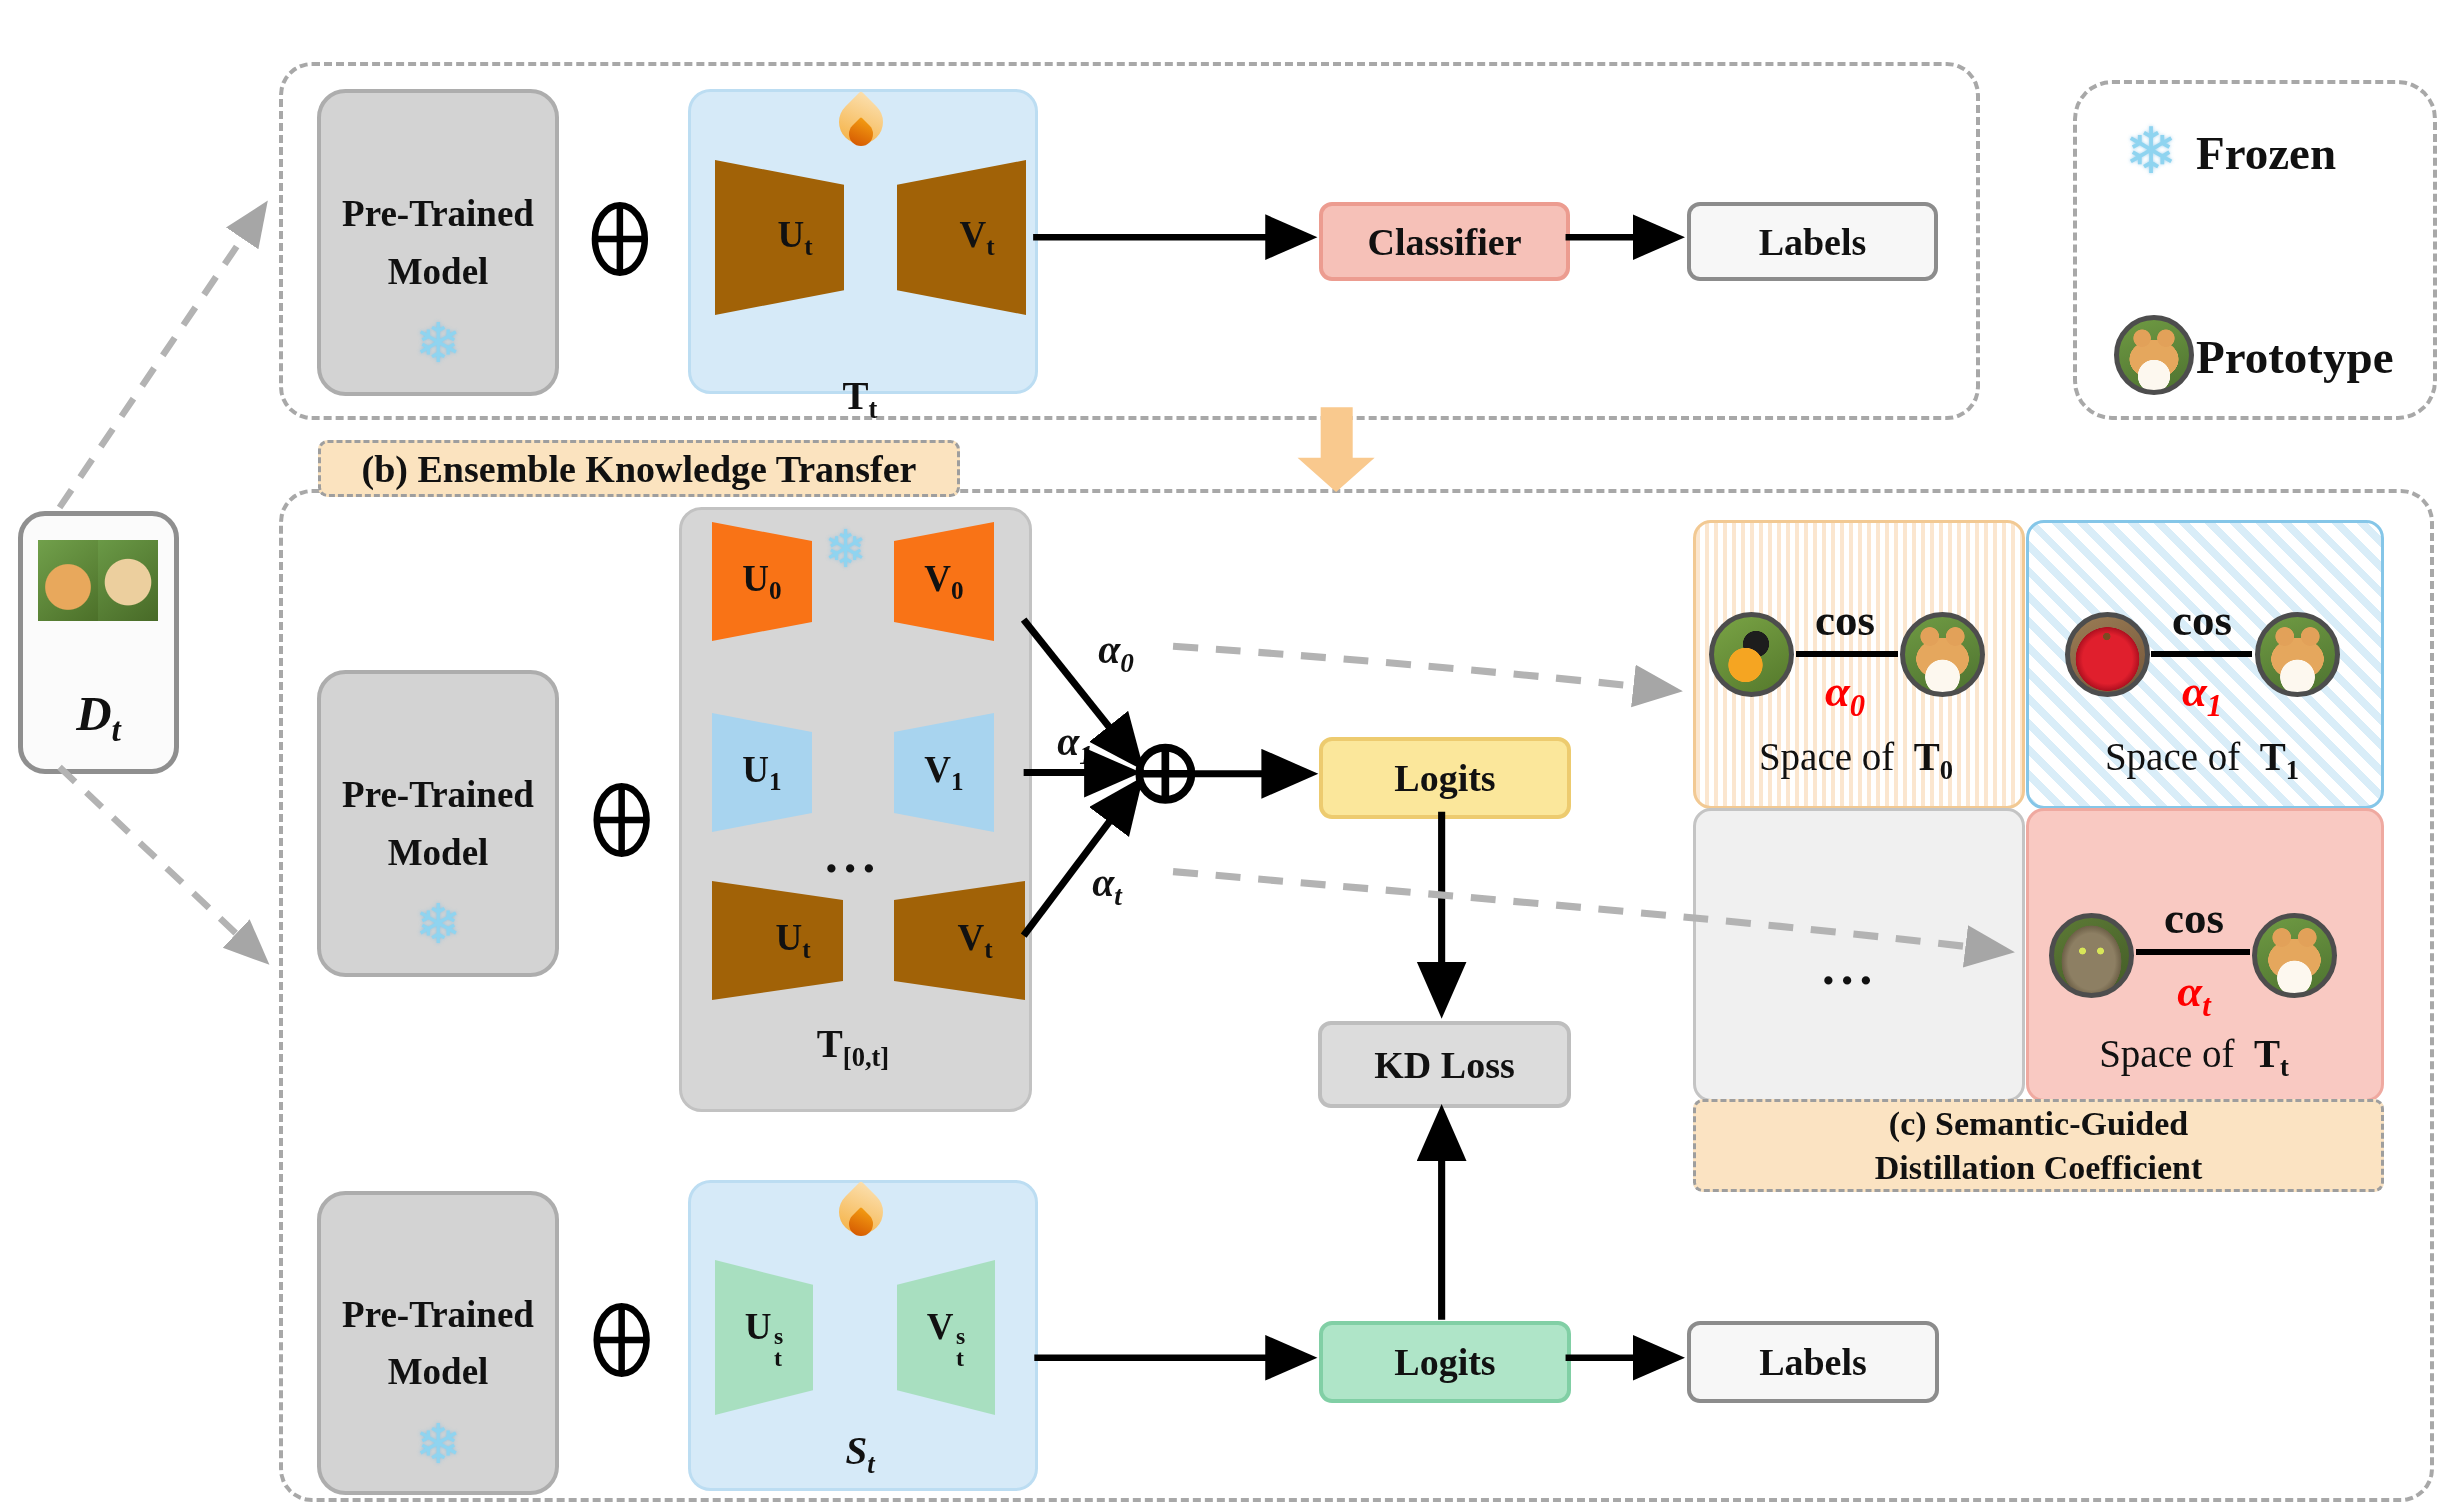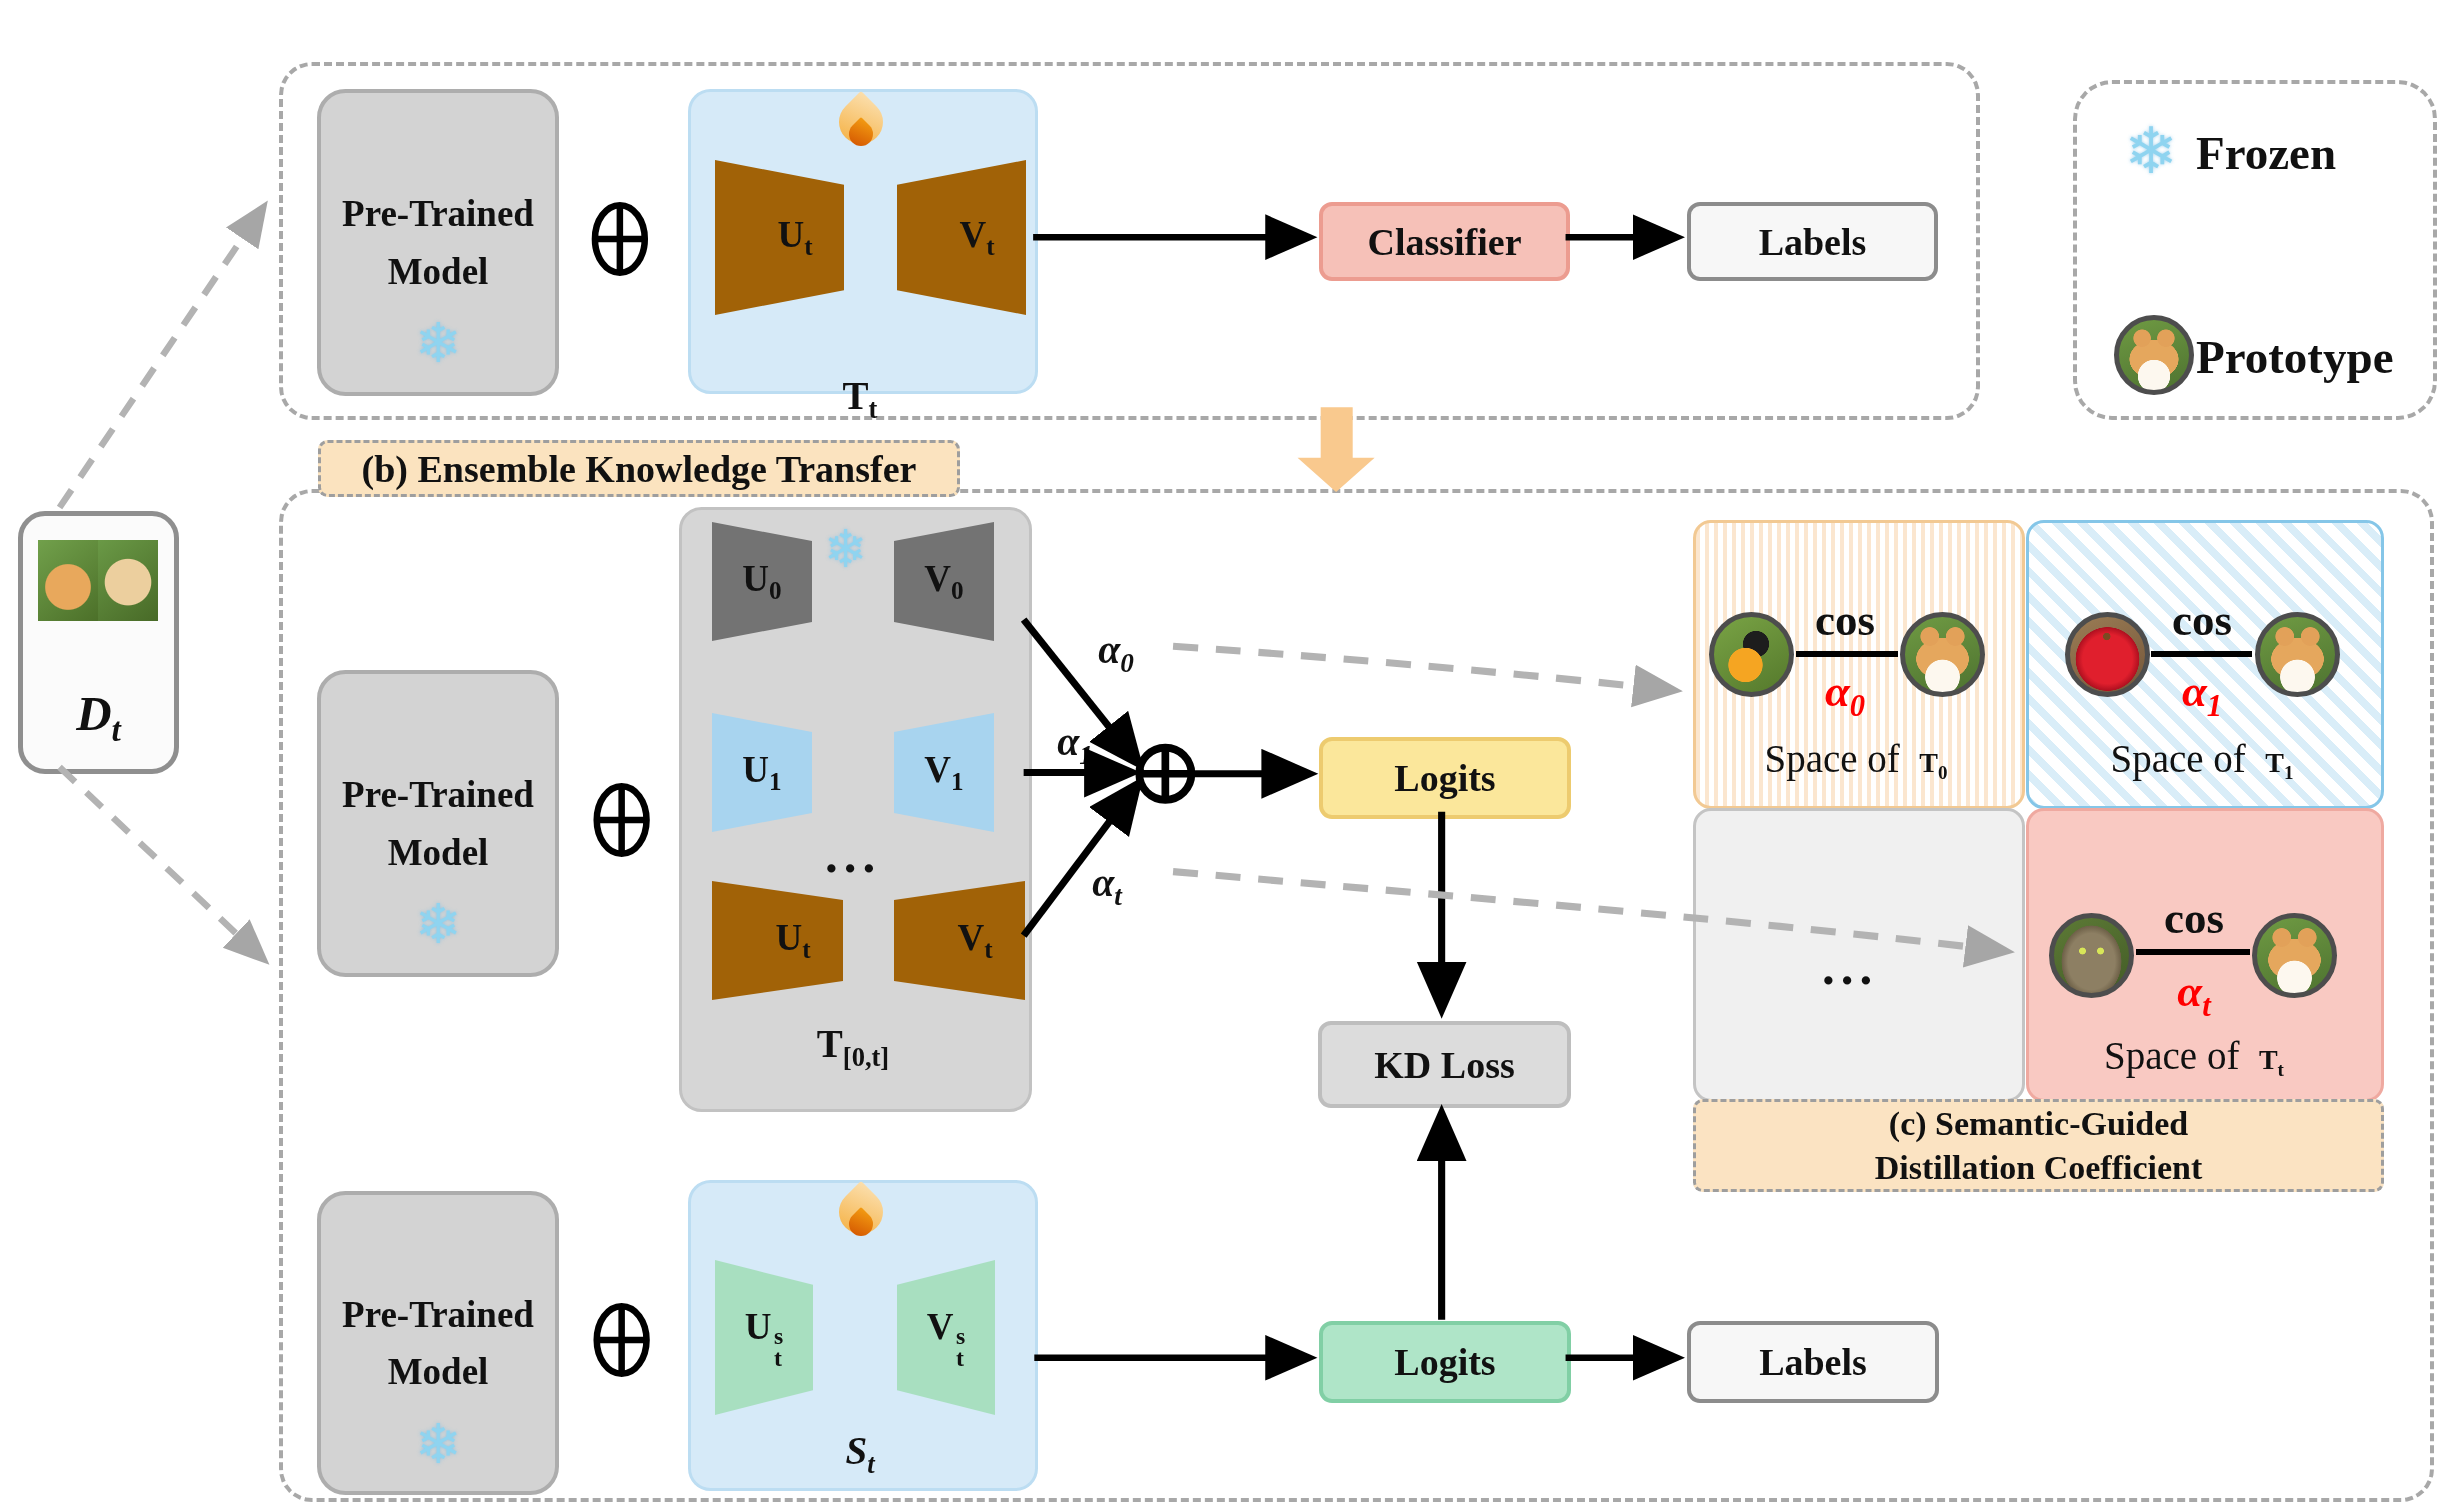--- a/index.html
+++ b/index.html
@@ -24,21 +24,21 @@
   .pill.classifier{background:#F6C1B8;border:4.2px solid #EC9C90;}
   .pill.labelsbox{background:#F7F7F7;border:4.7px solid #8C8C8C;}
   .pill.logits-y{background:#FBE79B;border:4.2px solid #EDCB6F;}
   .pill.logits-g{background:#AFE5C8;border:4.2px solid #81CFA5;}
   .pill.kd{background:#DCDCDC;border:4.7px solid #BEBEBE;}
   
   .trap{position:absolute;display:flex;align-items:center;justify-content:center;
         font-weight:bold;font-size:37px;z-index:3;}
   .trap.u{clip-path:polygon(0 0,100% 16%,100% 84%,0 100%);}
   .trap.v{clip-path:polygon(0 16%,100% 0,100% 100%,0 84%);}
-  .fill-salmon{background:#a16207;padding-left:31px;} .fill-cream{background:#737373;}
+  .fill-salmon{background:#a16207;padding-left:31px;} .fill-cream{background:#f97316;}
   .fill-blue{background:#A8D4EF;}  .fill-green{background:#A8DFC0;}
   sub{font-size:68%;}
   .supsub{display:inline-flex;flex-direction:column;align-items:flex-start;vertical-align:-4.7px;
           font-size:64%;line-height:0.95;margin-left:2.4px;}
   
   .snow{position:absolute;font-family:"DejaVu Sans",sans-serif;color:#8FD4F0;
         text-shadow:0 0 3.6px rgba(120,190,230,.7);z-index:4;}
   .flame{position:absolute;width:55px;height:70px;z-index:4;}
   .flame i{position:absolute;display:block;}
   .flame .fo{left:5.3px;top:3.6px;width:44px;height:44px;background:linear-gradient(160deg,#FBDFAE,#F5B041);
@@ -67,21 +67,21 @@
   .q.t1{background:repeating-linear-gradient(45deg,#D9EDF8 0 7.7px,#ffffff 7.7px 18px);border:3.6px solid #85C6E8;}
   .q.dotsq{background:#F0F0F0;border:3.6px solid #C4C4C4;}
   .q.tt{background:#F9C9C2;border:3.6px solid #EFA9A0;}
   .cosline{position:absolute;height:6px;background:#000;z-index:5;}
   .costext{position:absolute;font-weight:bold;font-size:45px;z-index:5;transform:translate(-50%,-50%);}
   .alpha-red{position:absolute;color:#FF0000;font-weight:bold;font-style:italic;font-size:45px;
              z-index:5;transform:translate(-50%,-50%);}
   .alpha-bk{position:absolute;font-weight:bold;font-style:italic;font-size:40px;z-index:5;
             transform:translate(-50%,-50%);}
   .spacelabel{position:absolute;font-size:39px;z-index:5;transform:translate(-50%,-50%);white-space:nowrap;}
-  .spacelabel b{font-size:28px;}
+  .spacelabel b{font-size:39px;}
   .dots{position:absolute;font-weight:bold;font-size:51px;letter-spacing:6px;z-index:5;
         transform:translate(-50%,-60%);}
   
   .boxlabel{position:absolute;font-weight:bold;font-size:39px;z-index:4;transform:translate(-50%,-50%);white-space:nowrap;}
   .dt-box{position:absolute;left:18px;top:511px;width:151px;height:253px;background:#FBFBFB;
           border:5.3px solid #8F8F8F;border-radius:27px;z-index:2;}
   .photo{position:absolute;top:24px;height:81px;z-index:3;}
   .ph1{left:15.4px;width:60px;background:radial-gradient(circle at 50% 58%,#e8a85c 0 40%,rgba(0,0,0,0) 42%),
        linear-gradient(140deg,#71a04b,#4c7029);}
   .ph2{left:75px;width:60px;background:radial-gradient(circle at 50% 52%,#eccf9e 0 44%,rgba(0,0,0,0) 46%),

